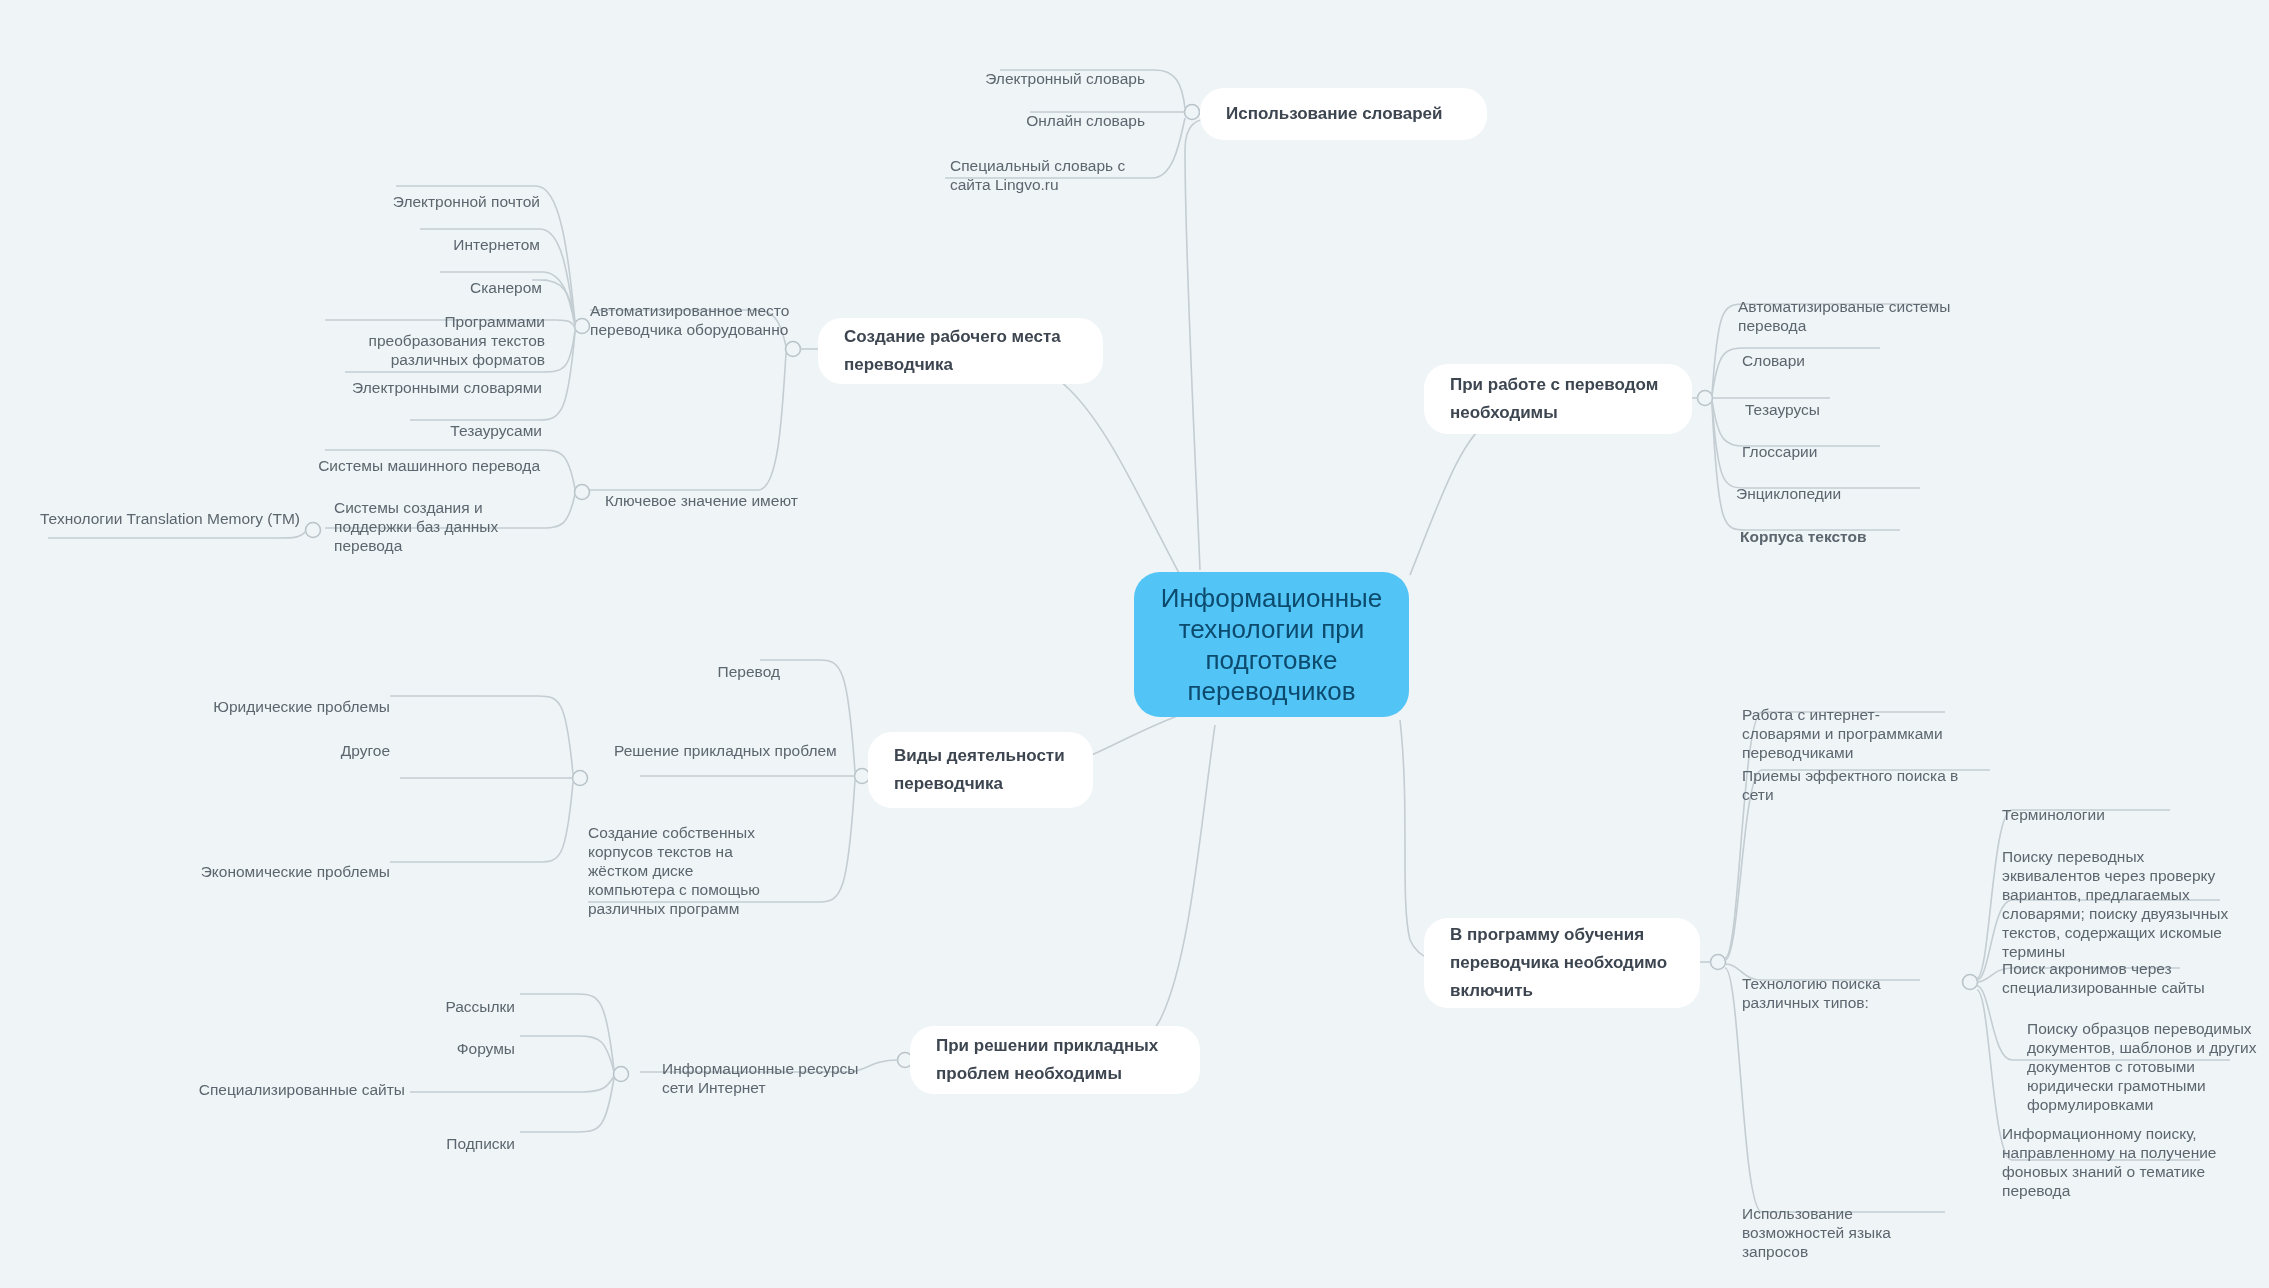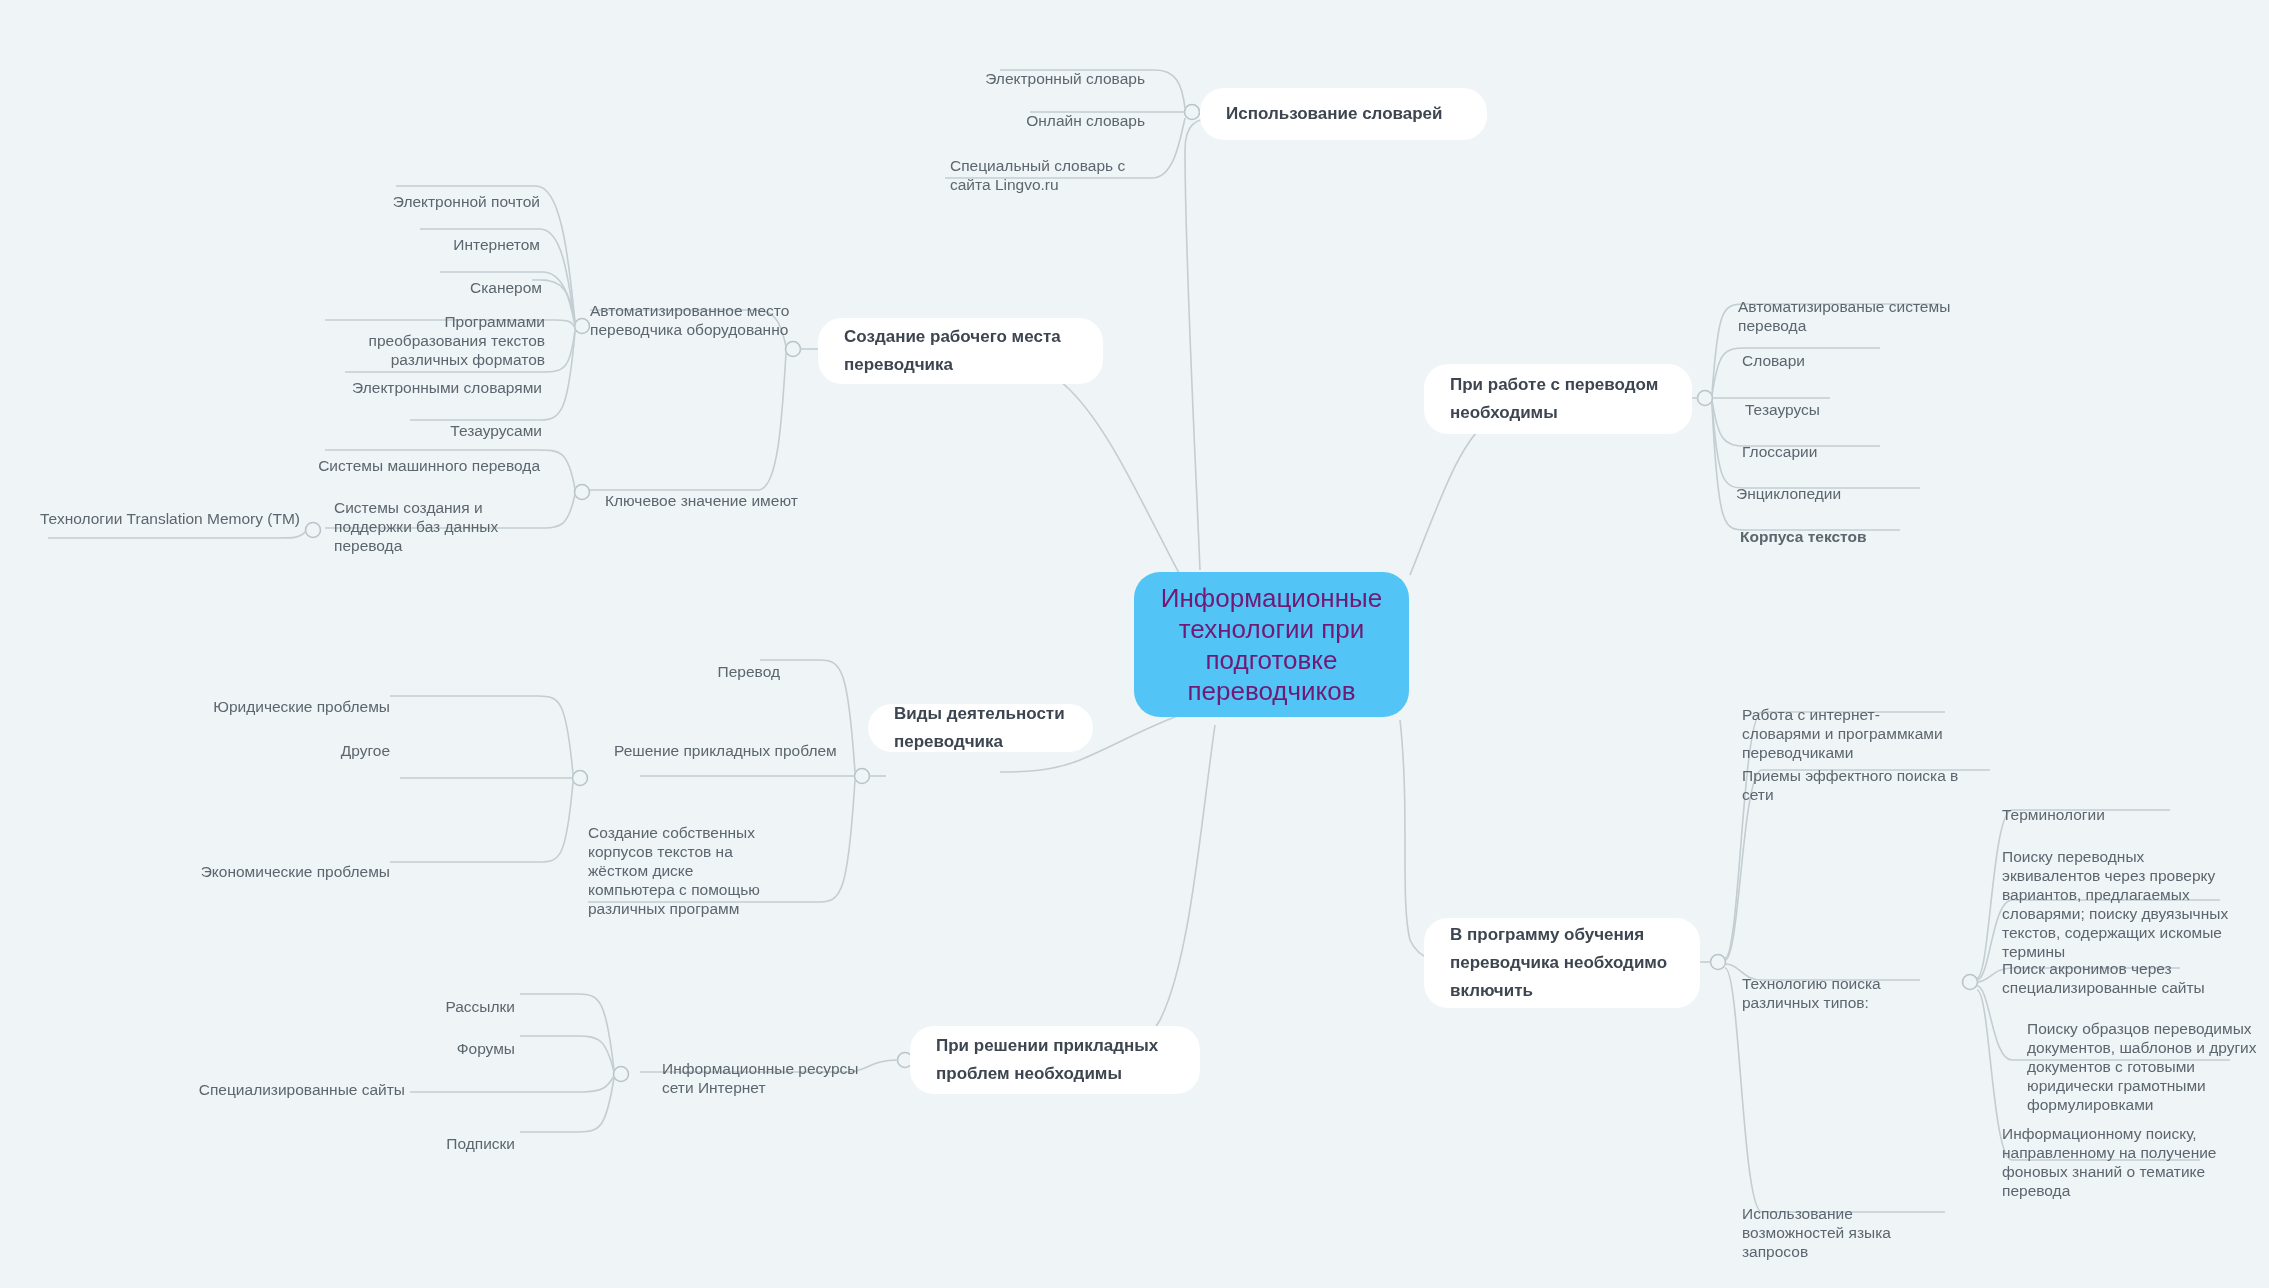--- a/index.html
+++ b/index.html
@@ -13,21 +13,21 @@
   #canvas{position:absolute;left:0;top:0;width:2269px;height:1288px;}
   svg.links{position:absolute;left:0;top:0;width:2269px;height:1288px;pointer-events:none;}
   svg.links path{fill:none;stroke:#c3cdd2;stroke-width:1.6px;}
   svg.links circle{fill:#eff4f7;stroke:#b9c4ca;stroke-width:1.6px;}
 
   .node{position:absolute;box-sizing:border-box;}
 
   
   .central{
     background:#52c5f6;
-    color:#701a75;
+    color:#0c4a6e;
     border-radius:26px;
     font-size:26px;
     line-height:31px;
     text-align:center;
     display:flex;align-items:center;justify-content:center;
     padding:14px 6px;
     font-weight:400;
   }
   
   .primary{
@@ -223,21 +223,21 @@
   <div class="node leaf l" style="left:1742px;top:423px;width:220px;">
     <span>Глоссарии</span>
   </div>
   <div class="node leaf l" style="left:1736px;top:465px;width:230px;">
     <span>Энциклопедии</span>
   </div>
   <div class="node leaf l" style="left:1740px;top:508px;width:225px;font-weight:bold;">
     <span>Корпуса текстов</span>
   </div>
 
-  <div class="node primary" style="left:868px;top:704px;width:225px;height:48px;">
+  <div class="node primary" style="left:868px;top:732px;width:225px;height:76px;">
     <span>Виды деятельности переводчика</span>
   </div>
   <div class="node leaf r" style="left:620px;top:643px;width:160px;">
     <span>Перевод</span>
   </div>
   <div class="node leaf l" style="left:614px;top:722px;width:240px;">
     <span>Решение прикладных проблем</span>
   </div>
   <div class="node leaf l" style="left:588px;top:804px;width:190px;">
     <span>Создание собственных корпусов текстов на жёстком диске компьютера с помощью различных программ</span>

